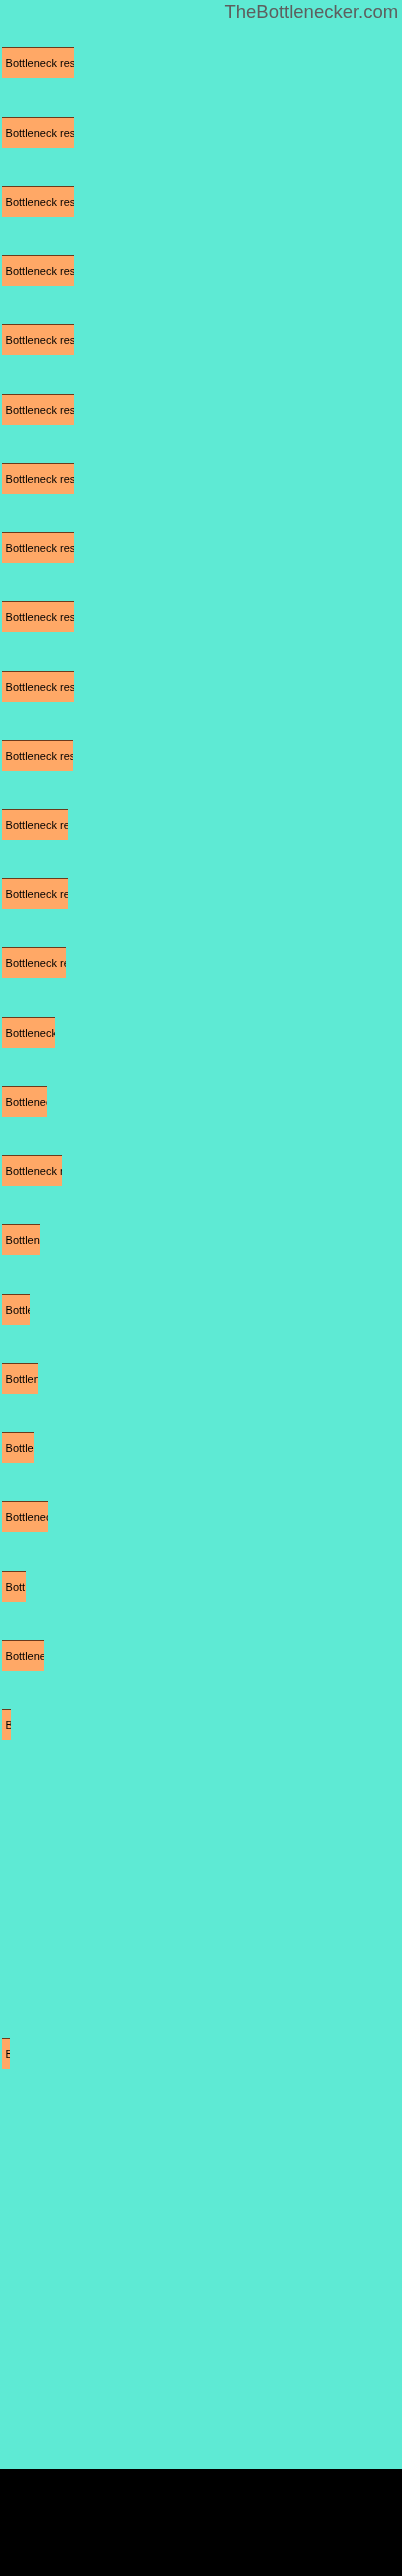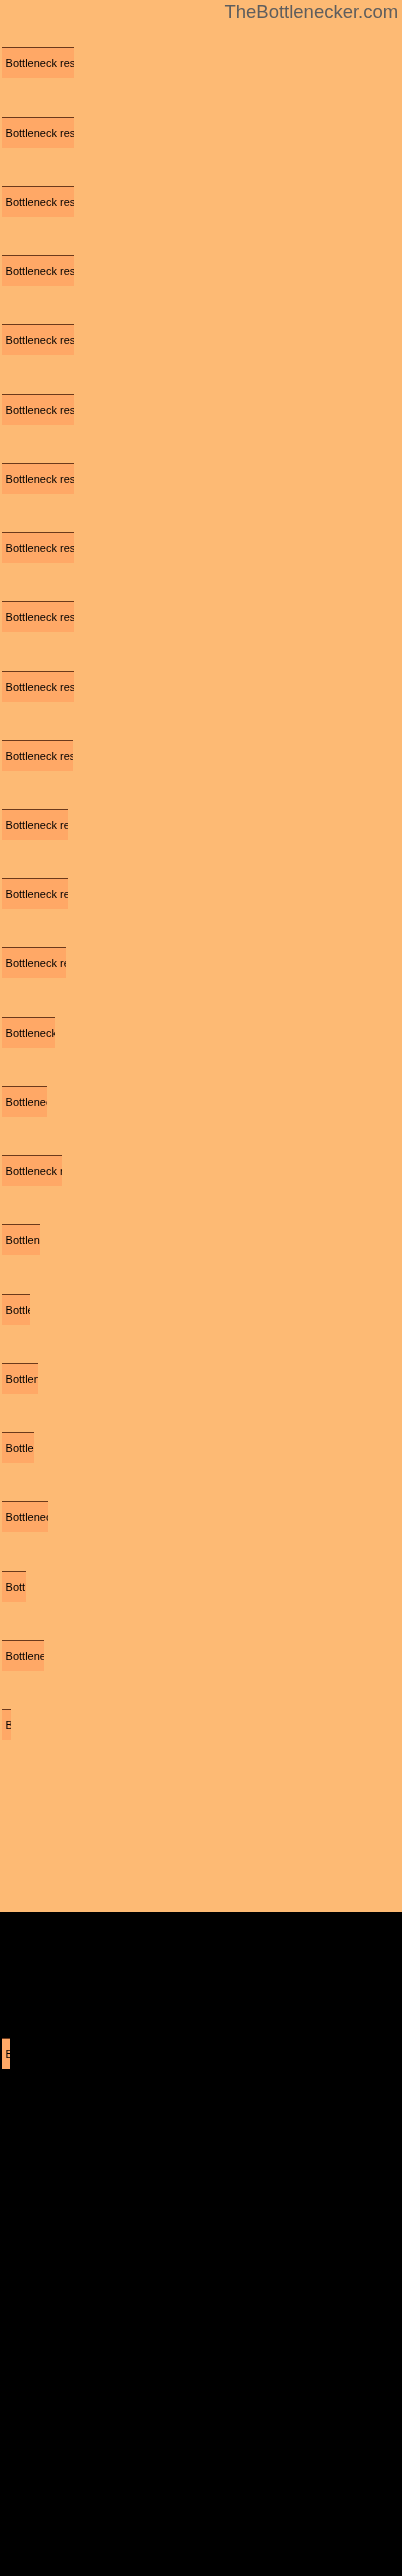--- a/index.html
+++ b/index.html
@@ -14,22 +14,22 @@
     position: relative;
     overflow: hidden;
     font-family: "Liberation Sans", sans-serif;
     -webkit-font-smoothing: antialiased;
   }
   #chart-root {
     position: absolute;
     left: 0;
     top: 0;
     width: 403px;
-    height: 1912px;
-    background: #fdba74;
+    height: 2469px;
+    background: #5eead4;
   }
   .site-title {
     position: absolute;
     right: 4.8px;
     top: 0.8px;
     color: #5e5e5e;
     font-size: 18.5px;
     font-family: "Liberation Sans", sans-serif;
     letter-spacing: 0px;
     white-space: nowrap;

